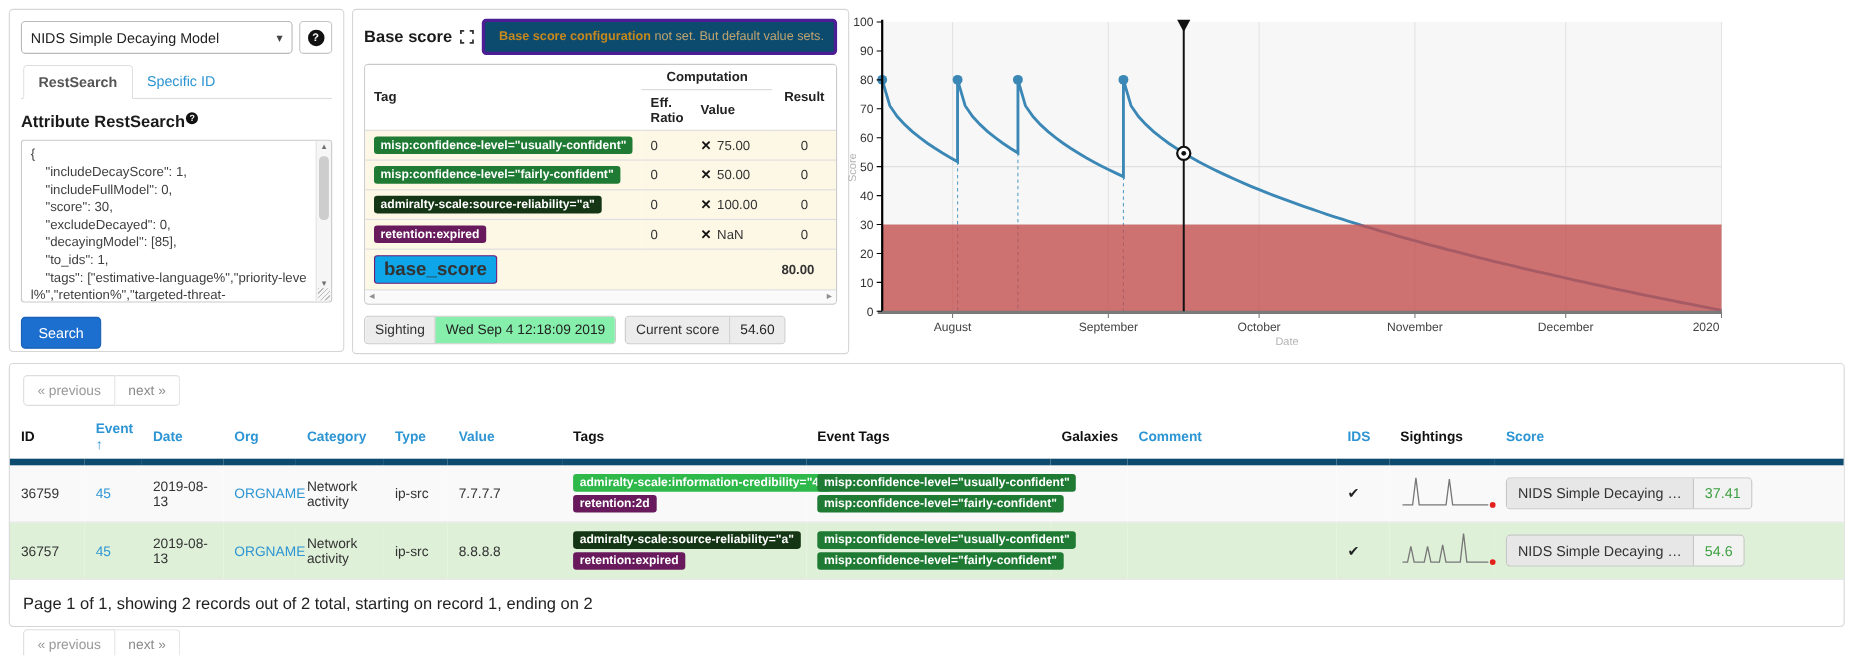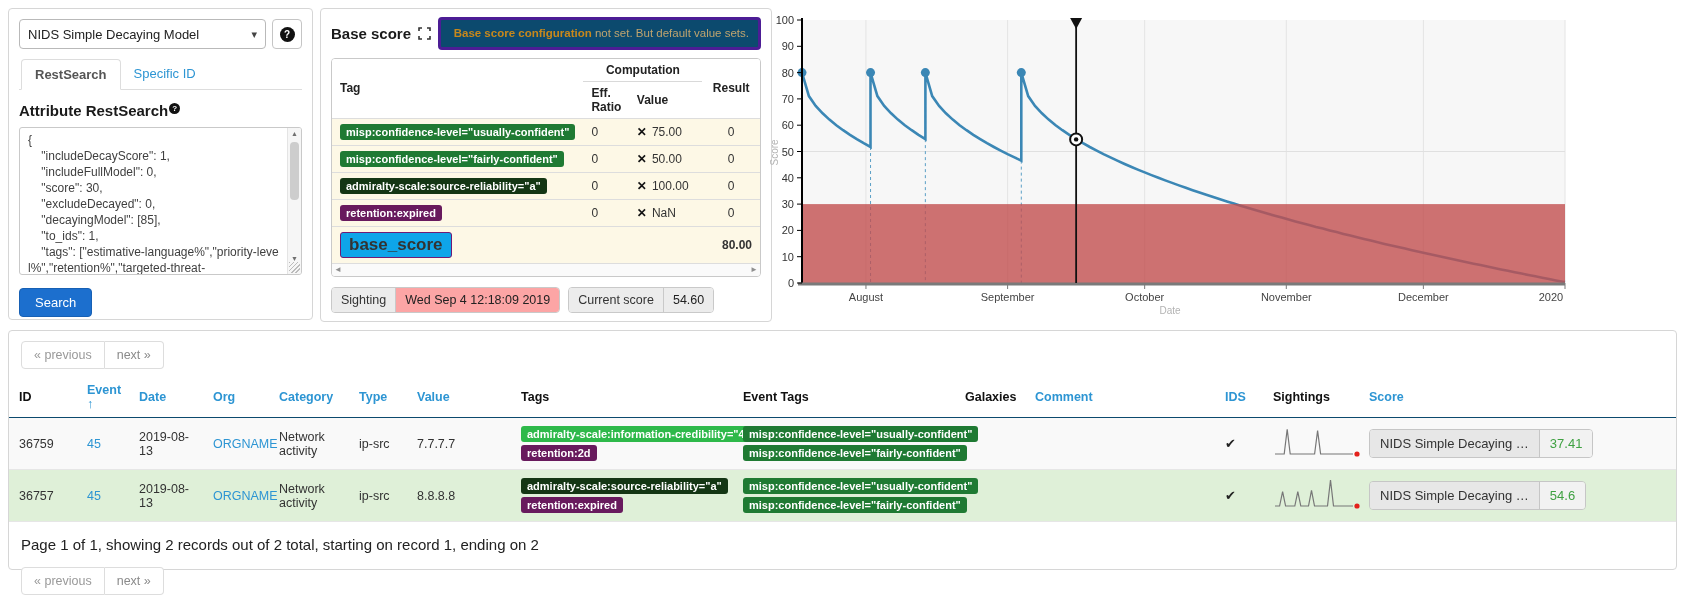--- a/index.html
+++ b/index.html
@@ -54,41 +54,41 @@
   .th-comp { text-align:center !important; border-bottom:1px solid #d9d9d9; }
   .th-eff { width:46px; padding-right:0 !important; }
   .th-val { width:74px; }
   .th-res { width:58px; text-align:center !important; }
   table.bs-table td { padding:5px 8px; background:#fdf8e6; border-top:1px solid #ddd; vertical-align:middle; }
   .misp-tag { display:inline-block; color:#fff; font-weight:bold; font-size:11px; padding:2px 6px; border-radius:3px; cursor:pointer; white-space:nowrap; }
   .mult { font-weight:bold; color:#111; margin-right:5px; }
   .bs-res-cell { text-align:center; }
   .bs-base-pill { display:inline-block; border:1px solid #701a75; background:#0ea5e9; border-radius:3px;
     padding:2px 8px; font-weight:bold; color:#333; font-size:17px; }
-  .bs-base-res { font-weight:bold; text-align:right; }
+  .bs-base-res { font-weight:bold; text-align:left; }
   .hscroll { height:13px; background:#fafafa; border-top:1px solid #ddd; display:flex; align-items:center;
     justify-content:space-between; padding:0 2px; color:#8f8f8f; font-size:8px; cursor:pointer; }
   .sight-row { display:flex; gap:8px; margin-top:10px; }
   .igroup { display:flex; border:1px solid #c9c9c9; border-radius:4px; overflow:hidden; font-size:12.5px; }
   .igroup .addon { background:#ececec; padding:5px 9px; color:#333; border-right:1px solid #c9c9c9; white-space:nowrap; }
-  .igroup .val { background:#fca5a5; padding:5px 9px; color:#222; white-space:nowrap; }
+  .igroup .val { background:#86efac; padding:5px 9px; color:#222; white-space:nowrap; }
   .igroup .val.gray { background:#ececec; }
   .green-num { color:#3fa142; }
 
   
   .chart-block { position:absolute; left:770px; top:6px; width:815px; height:316px; }
 
   
   .bottom-panel { left:8px; top:330px; width:1669px; height:240px; padding:10px 0 0 0; }
   .pager { display:inline-flex; margin-left:12px; }
   .pager .pg { border:1px solid #ddd; background:#fff; padding:6px 12px; font-size:12.5px; color:#999; cursor:pointer; }
   .pager .pg.first { border-radius:4px 0 0 4px; }
   .pager .pg.last { border-radius:0 4px 4px 0; border-left:none; color:#8a8a8a; }
   table.results { width:100%; border-collapse:collapse; table-layout:fixed; margin-top:8px; font-size:12.5px; }
-  table.results th { text-align:left; font-weight:bold; padding:6px 10px; color:#111; border-bottom:1px solid #0c4a6e; }
+  table.results th { text-align:left; font-weight:bold; padding:6px 10px; color:#111; border-bottom:6px solid #0c4a6e; }
   table.results th.link { color:#2d95d3; cursor:pointer; }
   table.results td { padding:6px 10px; vertical-align:middle; border-bottom:1px solid #e6e6e6; }
   tr.r-row.hl td { background:#dff0d8; }
   tr.r-row.stripe td { background:#f9f9f9; }
   .cell-link { color:#2d95d3; cursor:pointer; }
   .tag-stack { display:flex; flex-direction:column; align-items:flex-start; gap:3px; }
   .check { color:#222; font-size:13px; }
   .score-badge { display:inline-flex; border:1px solid #c6c6c6; border-radius:4px; overflow:hidden; font-size:13px; }
   .score-badge .sb-name { background:#e7e7e7; color:#333; padding:6px 10px; border-right:1px solid #c6c6c6; white-space:nowrap; }
   .score-badge .sb-val { background:#f2f2f2; color:#3fa142; padding:6px 10px; }

